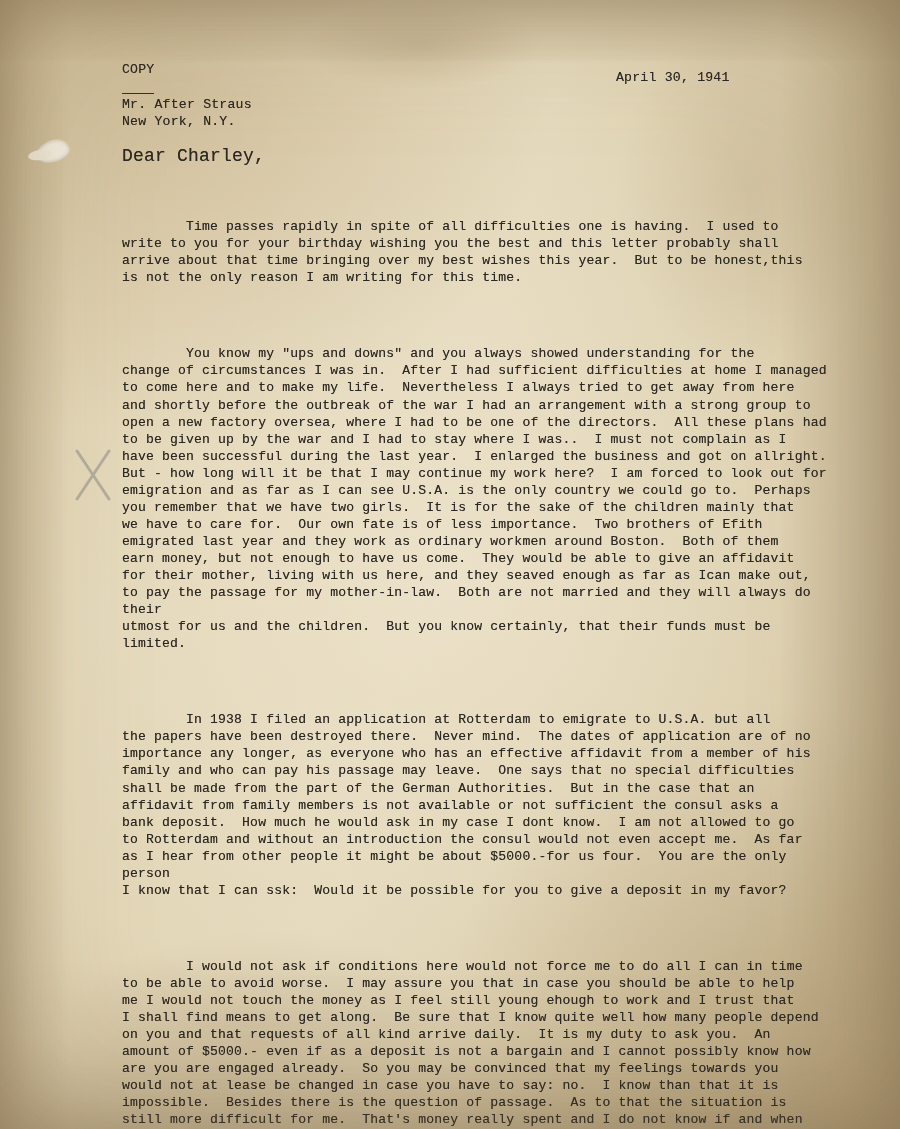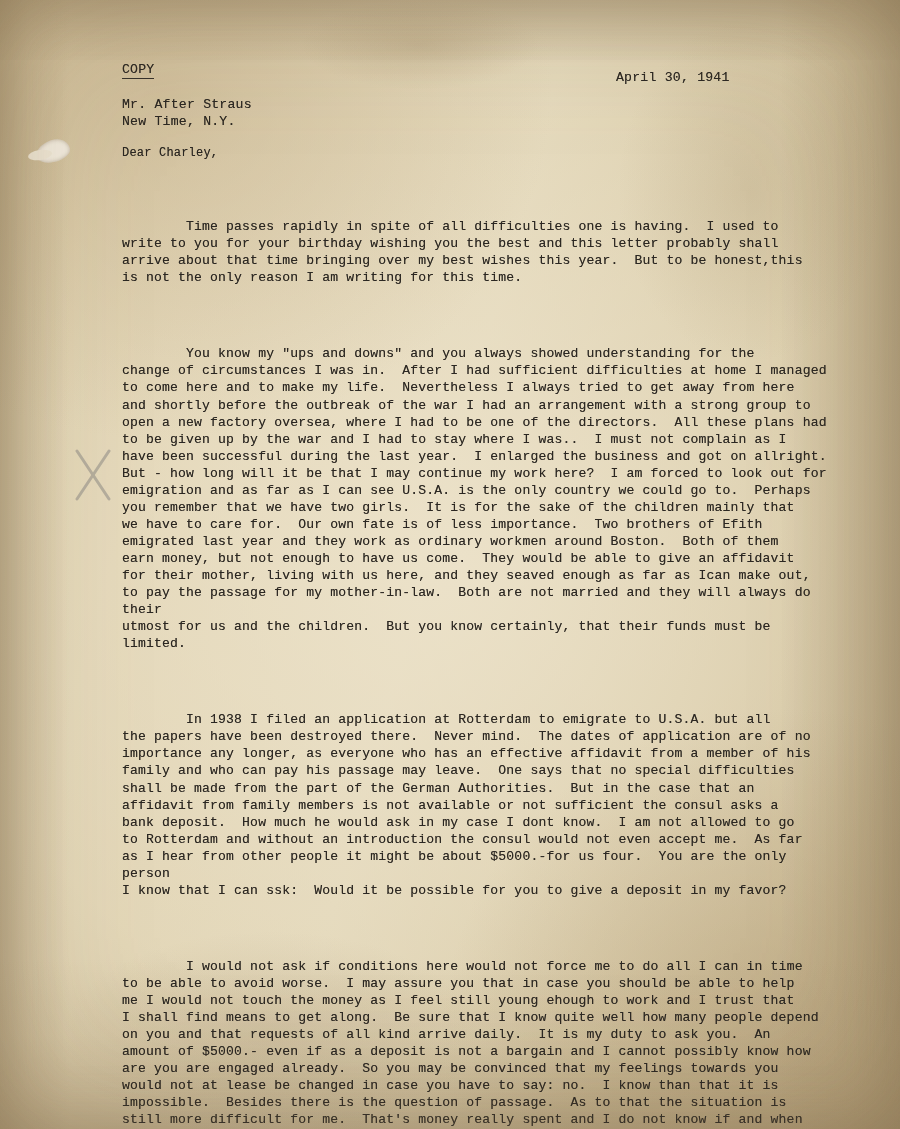--- a/index.html
+++ b/index.html
@@ -135,34 +135,34 @@
     letter-spacing: 0.2px;
     margin-top: 24px;
   }
   .copy {
     position: absolute;
     left: 122px;
     top: 62px;
     font-size: 13.2px;
     letter-spacing: 0.2px;
   }
-  .copy span.u { border-bottom: 1px solid #34302a; padding-bottom: 1px; }
+  .copy span.u { border-bottom: 1px solid #34302a; padding-bottom: 16px; }
   .addr {
     position: absolute;
     left: 122px;
     top: 96px;
     font-size: 13.2px;
     line-height: 17px;
     letter-spacing: 0.2px;
   }
   .salutation {
     position: absolute;
     left: 122px;
     top: 146px;
-    font-size: 12px;
+    font-size: 18px;
     letter-spacing: 0.2px;
   }
   .body {
     position: absolute;
     left: 122px;
     top: 176px;
     width: 720px;
     font-size: 13.1px;
     line-height: 17.05px;
     letter-spacing: 0.15px;
@@ -198,21 +198,21 @@
   </svg>
 
   <div class="sheet">
 
     <div class="date">April 30, 1941</div>
 
     <div class="copy"><span class="u">COPY</span></div>
 
     <div class="addr">
       <div>Mr. After Straus</div>
-      <div>New Time, N.Y.</div>
+      <div>New York, N.Y.</div>
     </div>
 
     <div class="salutation">Dear Charley,</div>
 
     <div class="body">
       <p class="para">        Time passes rapidly in spite of all difficulties one is having.  I used to
 write to you for your birthday wishing you the best and this letter probably shall
 arrive about that time bringing over my best wishes this year.  But to be honest,this
 is not the only reason I am writing for this time.</p>
       <p class="para">        You know my "ups and downs" and you always showed understanding for the

